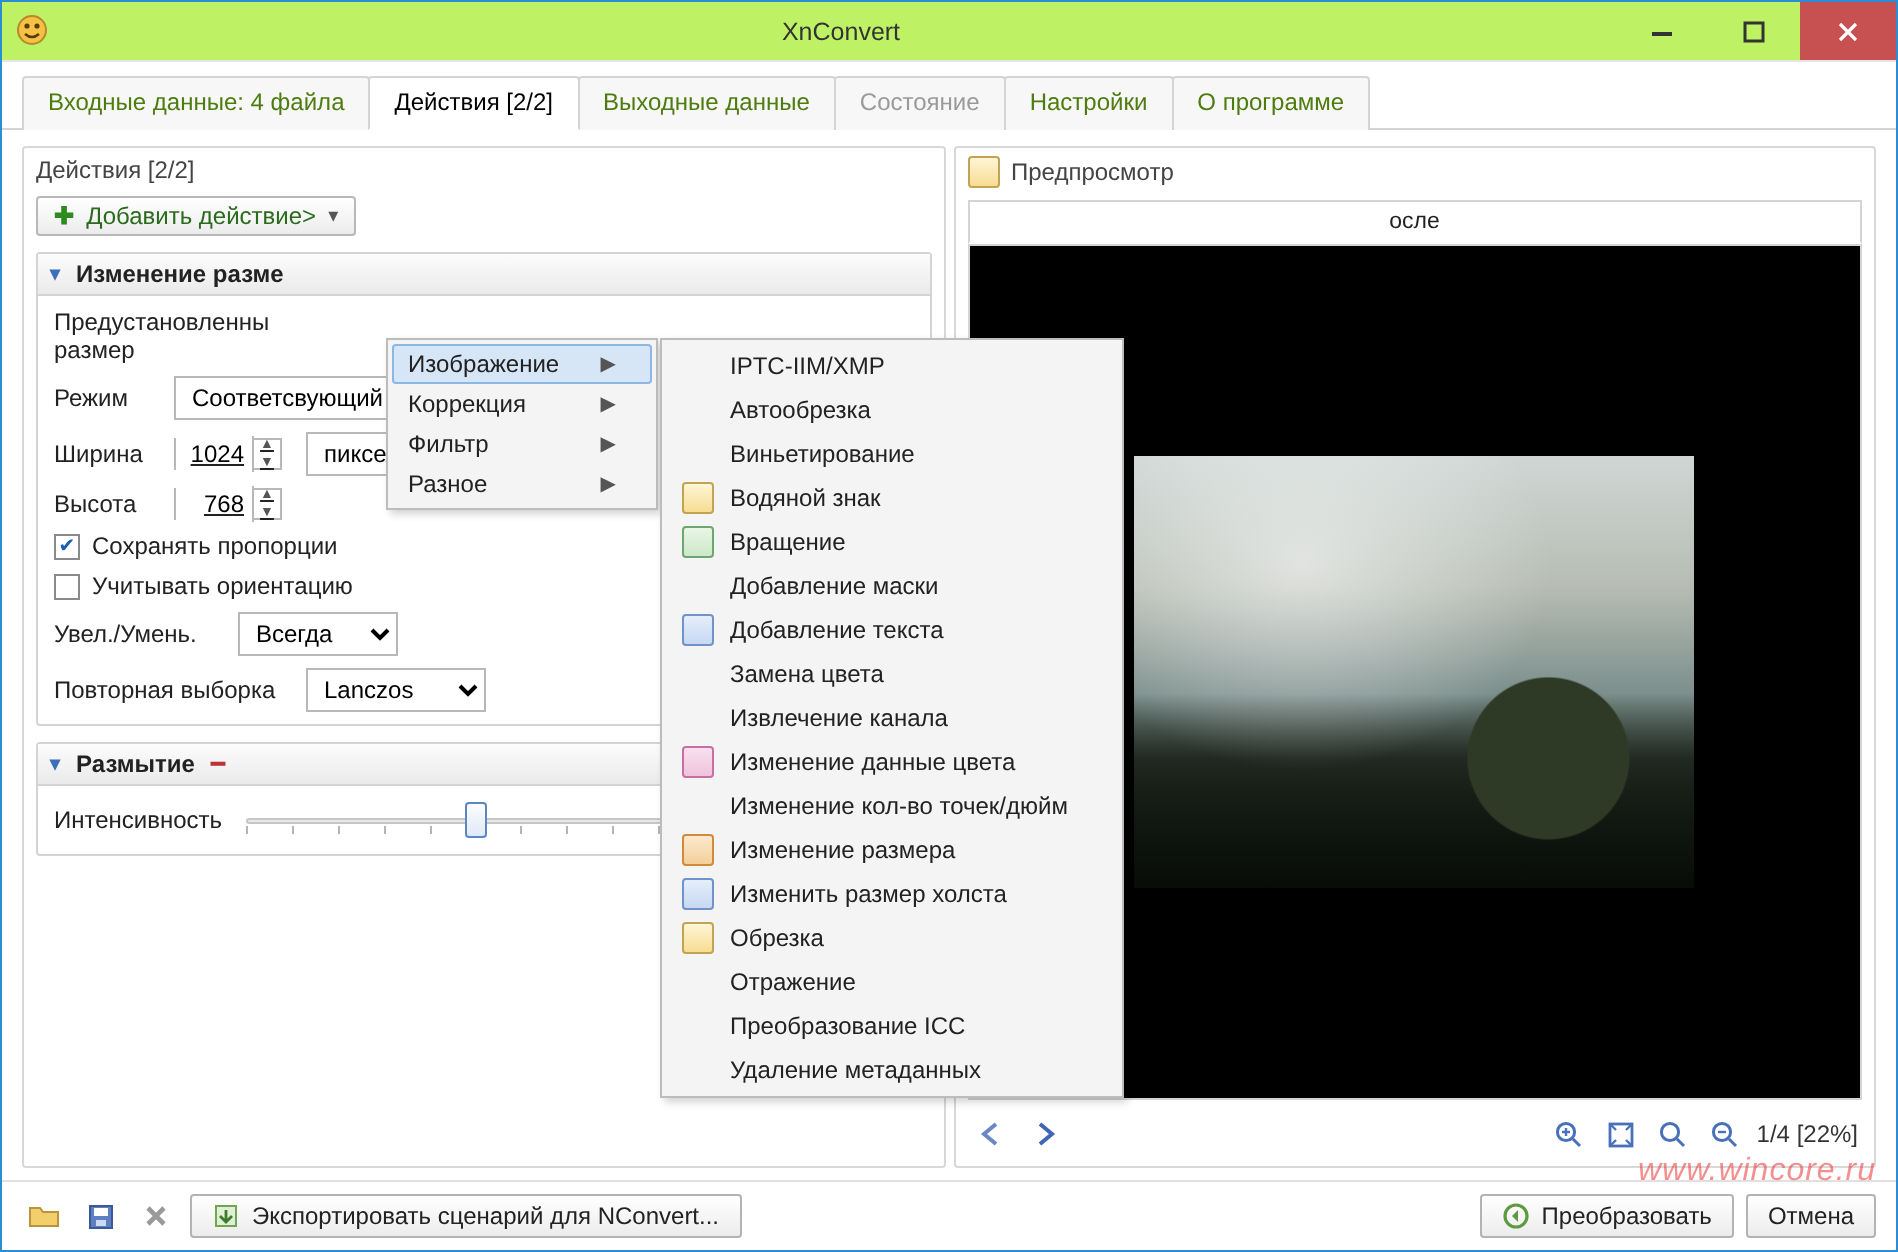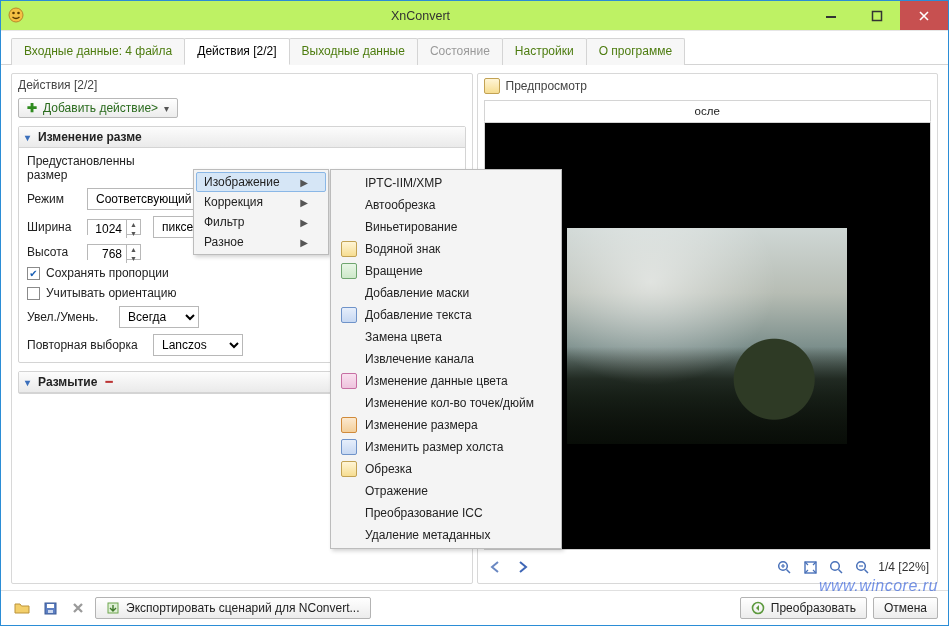--- a/index.html
+++ b/index.html
@@ -34,21 +34,21 @@
   .section { border:1px solid #d4d4d4; border-radius:2px; margin:4px 6px; }
   .section-head { background:linear-gradient(#fcfcfc,#eaeaea); padding:3px 6px; display:flex; align-items:center; gap:8px; border-bottom:1px solid #d4d4d4; font-weight:bold; }
   .section-head .caret { color:#3b6fbb; font-size:10px; }
   .section-head .red { color:#b33; font-weight:normal; }
   .section-body { padding:6px 8px; display:flex; flex-direction:column; gap:6px; }
   .formrow { display:flex; align-items:center; gap:8px; }
   .formrow label { min-width:52px; color:#222; }
   .formrow .labelw { min-width:128px; }
   select, input[type=text] { border:1px solid #b8b8b8; background:#fff; padding:1px 4px; height:20px; }
   select { height:22px; }
-  .spinner { display:inline-flex; align-items:flex-start; border:1px solid #b8b8b8; height:16px; }
+  .spinner { display:inline-flex; align-items:center; border:1px solid #b8b8b8; height:16px;text-decoration:underline; }
   .spinner input { border:none; width:38px; text-align:right; padding:1px 4px; height:18px; outline:none; }
   .spinner .arrows { width:14px; display:flex; flex-direction:column; border-left:1px solid #b8b8b8; }
   .spinner .arrows span{ height:9px; display:flex; align-items:center; justify-content:center; font-size:7px; color:#555; }
   .checkbox { display:flex; align-items:center; gap:6px; }
   .checkbox .box { width:13px; height:13px; border:1px solid #8a8a8a; background:#fff; display:flex; align-items:center; justify-content:center; font-size:10px; color:#1a5fb4; }
 
   .slider { position:relative; height:22px; width:230px; }
   .slider .track{ position:absolute; top:10px; left:0; right:0; height:3px; background:#e8e8e8; border:1px solid #c6c6c6; border-radius:2px; }
   .slider .thumb{ position:absolute; top:2px; left:50%; width:11px; height:18px; border:1px solid #5a86c2; background:linear-gradient(#fdfdfd,#dfe9f7); border-radius:2px; transform:translateX(-50%); }
   .slider .ticks{ position:absolute; top:14px; left:0; right:0; display:flex; justify-content:space-between; }
@@ -69,21 +69,21 @@
   .prevtools { display:flex; align-items:center; gap:6px; padding:3px 8px 6px; }
   .prevtools .spacer{ flex:1; }
   .toolbtn { width:20px; height:20px; display:flex; align-items:center; justify-content:center; border-radius:2px; }
   .toolbtn svg{ display:block; }
   .previnfo { margin-left:auto; color:#333; }
 
   .footer { border-top:1px solid #e0e0e0; padding:6px 10px; display:flex; align-items:center; gap:6px; }
   .footer .spacer{ flex:1; }
   .btn { border:1px solid #b3b3b3; background:linear-gradient(#fff,#ececec); padding:3px 10px; border-radius:2px; display:inline-flex; align-items:center; gap:6px; }
   .iconbtn{ width:22px; height:22px; display:flex; align-items:center; justify-content:center; border-radius:2px;}
-  .watermark { position:absolute; right:10px; bottom:30px; color:#1d4ed8; font-size:16px; letter-spacing:.5px; font-style:italic; pointer-events:none; opacity:.6;margin-top:36px;}
+  .watermark { position:absolute; right:10px; bottom:30px; color:#ef4444; font-size:16px; letter-spacing:.5px; font-style:italic; pointer-events:none; opacity:.6;margin-top:36px;}
 
   
   .menu { position:absolute; background:#f4f4f4; border:1px solid #bcbcbc; box-shadow:2px 2px 4px rgba(0,0,0,.18); padding:2px; }
   .menu-item { display:flex; align-items:center; gap:8px; padding:3px 18px 3px 8px; color:#222; white-space:nowrap; position:relative; }
   .menu-item .micon{ width:16px; height:16px; }
   .menu-item .sub{ margin-left:auto; color:#555; font-size:10px; }
   .menu-item.hover{ background:#d6e6f6; border:1px solid #8ab7e6; padding:2px 17px 2px 7px; border-radius:2px; }
   .menu.lvl1 { top:104px; left:192px; width:136px; }
   .menu.lvl2 { top:104px; left:329px; width:232px; }
   .micon.sq{ border:1px solid #c2a253; background:linear-gradient(#fff5d6,#f6dd91); border-radius:2px;}
@@ -210,20 +210,42 @@
           </div>
         </div>
       </div>
 
       <div class="section">
         <div class="section-head">
           <span class="caret">▾</span>
           <span>Размытие</span>
           <span class="red">━</span>
         </div>
+        <div class="section-body">
+          <div class="formrow">
+            <span style="min-width:88px">Интенсивность</span>
+            <div class="slider">
+              <div class="track"></div>
+              <div class="ticks">
+                  <i></i>
+                  <i></i>
+                  <i></i>
+                  <i></i>
+                  <i></i>
+                  <i></i>
+                  <i></i>
+                  <i></i>
+                  <i></i>
+                  <i></i>
+                  <i></i>
+                </div>
+              <div class="thumb"></div>
+            </div>
+          </div>
+        </div>
       </div>
     </div>
 
     <div class="panel right">
       <div class="panel-head">
         <span class="sqicon"></span>
         <span>Предпросмотр</span>
       </div>
       <div class="prevtabs">
         <div class="ptab active">осле</div>

